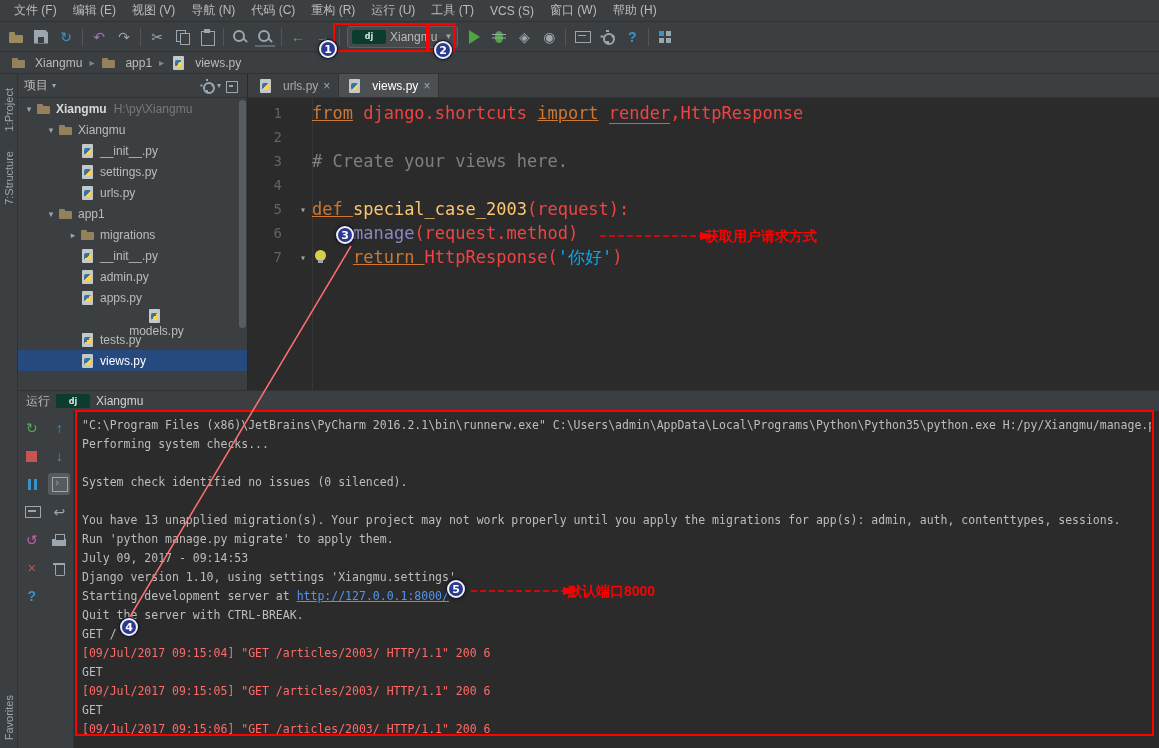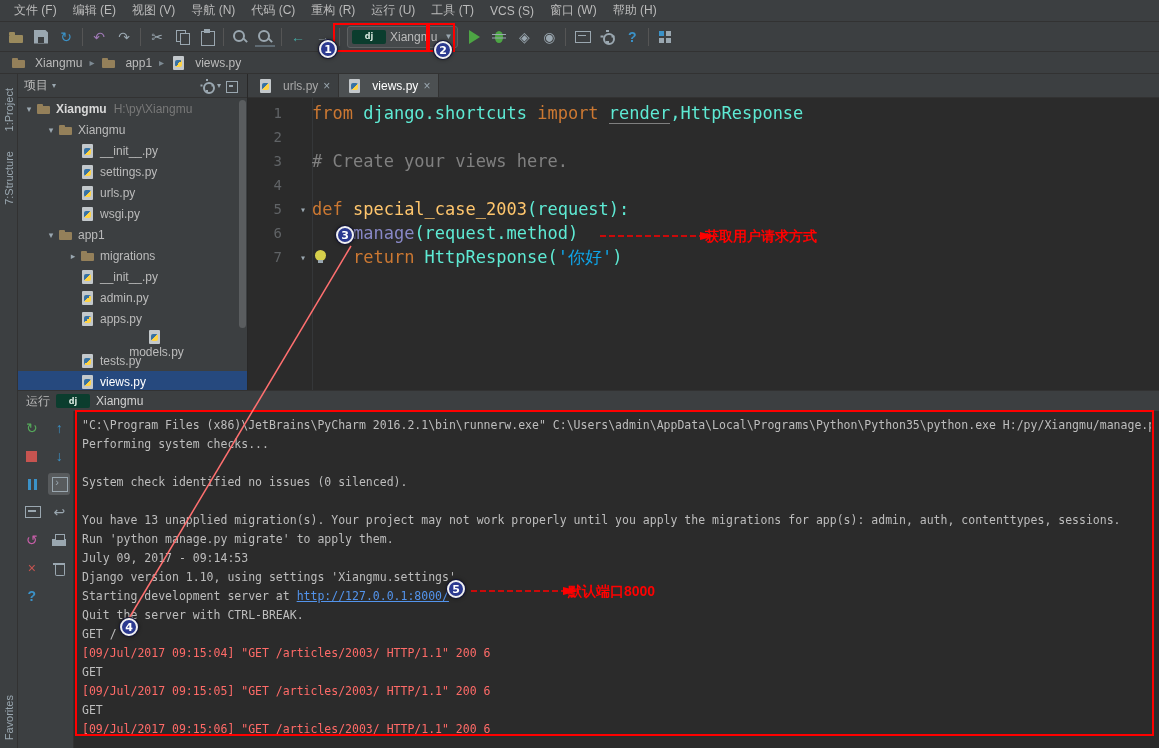--- a/index.html
+++ b/index.html
@@ -103,22 +103,22 @@
   .tab.active { background:#4c5052; color:#fff; }
   .tab-close { color:#9aa7b0; font-size:12px; }
   .editor { flex:1; background:#2b2b2b; position:relative; padding-top:3px; overflow:hidden; }
   .gutter-sep { position:absolute; left:64px; top:0; bottom:0; width:1px; background:#353739; }
   .ed-line { height:24px; display:flex; align-items:center; position:relative;
              font-family:"DejaVu Sans Mono",monospace; font-size:17px; }
   .ln { width:46px; text-align:right; padding-right:12px; color:#606366; font-size:14px; flex:none;
         font-family:"DejaVu Sans Mono",monospace; }
   .fold { width:18px; flex:none; text-align:center; color:#9aa7b0; font-size:10px; }
   .code { white-space:pre; }
-  .sg-kw { color:#cc7832; }
-  .sg-pl { color:#5eead4; }
+  .sg-kw { color:#cc7832;text-decoration:underline; }
+  .sg-pl { color:#ef4444; }
   .sg-cm { color:#808080; }
   .sg-fn { color:#ffc66d; }
   .sg-bi { color:#8888c6; }
   .sg-st { color:#0ea5e9; }
   .sg-ul { border-bottom:1px solid #7f7f7f; }
   .bulb { position:absolute; left:67px; top:5px; width:11px; height:11px; background:#d6cf4b; border-radius:50%; }
   .bulb::after { content:""; position:absolute; left:3px; top:10px; width:5px; height:3px; background:#9aa7b0; }
 
   
   .run-panel { flex:1; display:flex; flex-direction:column; background:#3c3f41; border-top:1px solid #323232; min-height:0; }
@@ -291,25 +291,20 @@
               </div>
               <div class="tree-row" style="padding-left: 48px;">
                 <span class="tree-spacer"></span>
                 <span class="t-ic t-py"></span>
                 <span class="tree-label">settings.py</span>
               </div>
               <div class="tree-row" style="padding-left: 48px;">
                 <span class="tree-spacer"></span>
                 <span class="t-ic t-py"></span>
                 <span class="tree-label">urls.py</span>
-              </div>
-              <div class="tree-row" style="padding-left: 48px;">
-                <span class="tree-spacer"></span>
-                <span class="t-ic t-py"></span>
-                <span class="tree-label">wsgi.py</span>
               </div>
               <div class="tree-row" style="padding-left: 26px;">
                 <span class="tree-arrow">▾</span>
                 <span class="t-ic t-folder"></span>
                 <span class="tree-label">app1</span>
               </div>
               <div class="tree-row" style="padding-left: 48px;">
                 <span class="tree-arrow">▸</span>
                 <span class="t-ic t-folder"></span>
                 <span class="tree-label">migrations</span>

